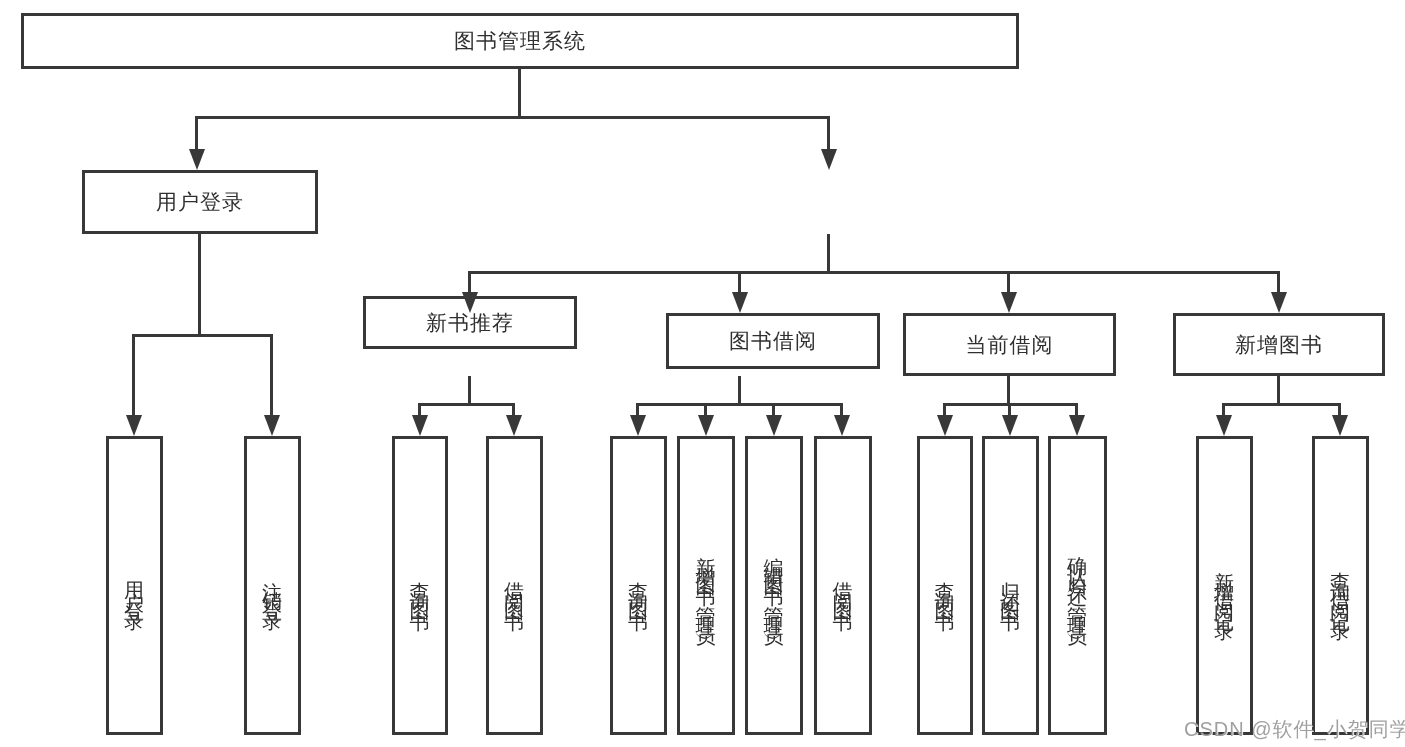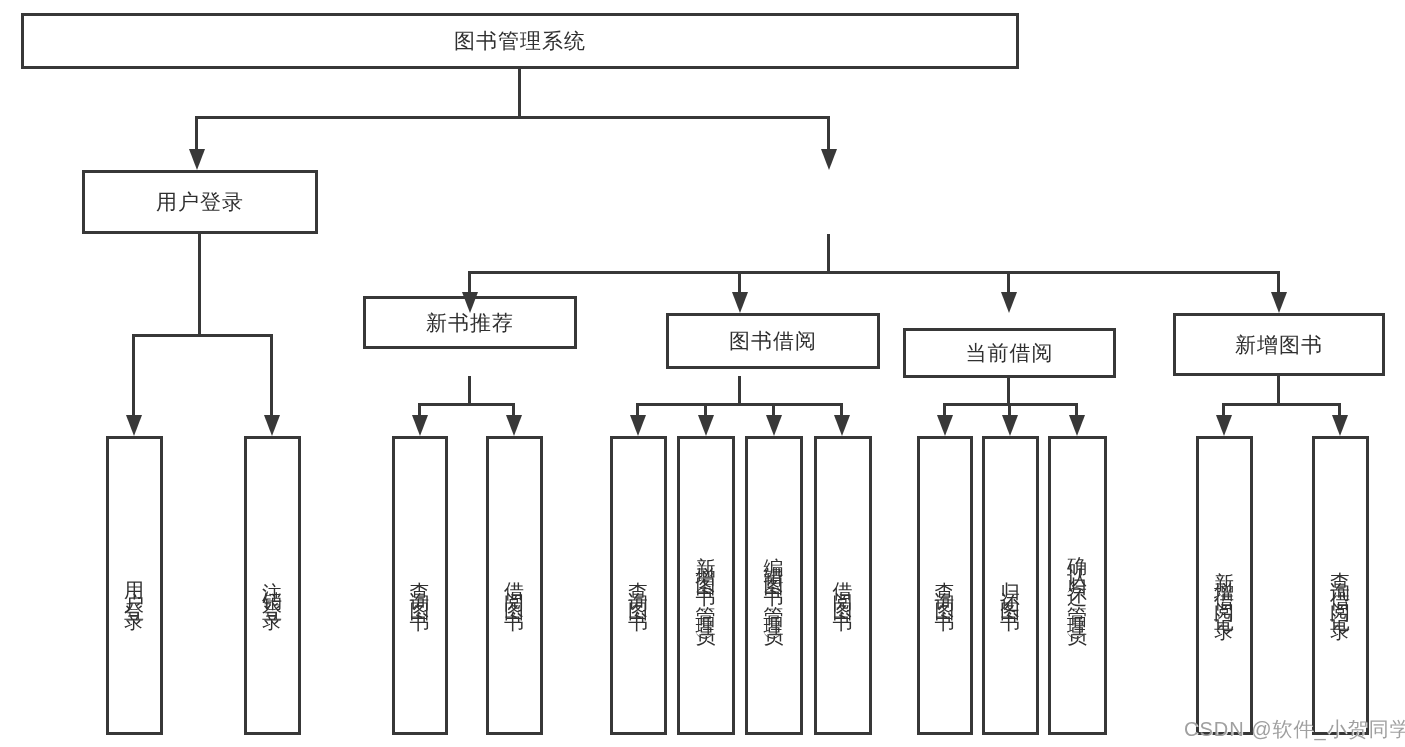--- a/index.html
+++ b/index.html
@@ -72,21 +72,21 @@
   <div class="box hbox" style="left:82px;top:170px;width:236px;height:64px;">
     <span>用户登录</span>
   </div>
 
   <div class="box hbox" style="left:363px;top:296px;width:214px;height:53px;">
     <span>新书推荐</span>
   </div>
   <div class="box hbox" style="left:638px;top:313px;width:214px;height:56px;margin-left:28px;">
     <span>图书借阅</span>
   </div>
-  <div class="box hbox" style="left:903px;top:328px;width:213px;height:50px;">
+  <div class="box hbox" style="left:903px;top:313px;width:213px;height:63px;">
     <span>当前借阅</span>
   </div>
   <div class="box hbox" style="left:1173px;top:313px;width:212px;height:63px;">
     <span>新增图书</span>
   </div>
 
   <div class="box vbox" style="left:106px;top:436px;width:57px;height:299px;">
     <span class="vtext">用户登录</span>
   </div>
   <div class="box vbox" style="left:244px;top:436px;width:57px;height:299px;">

